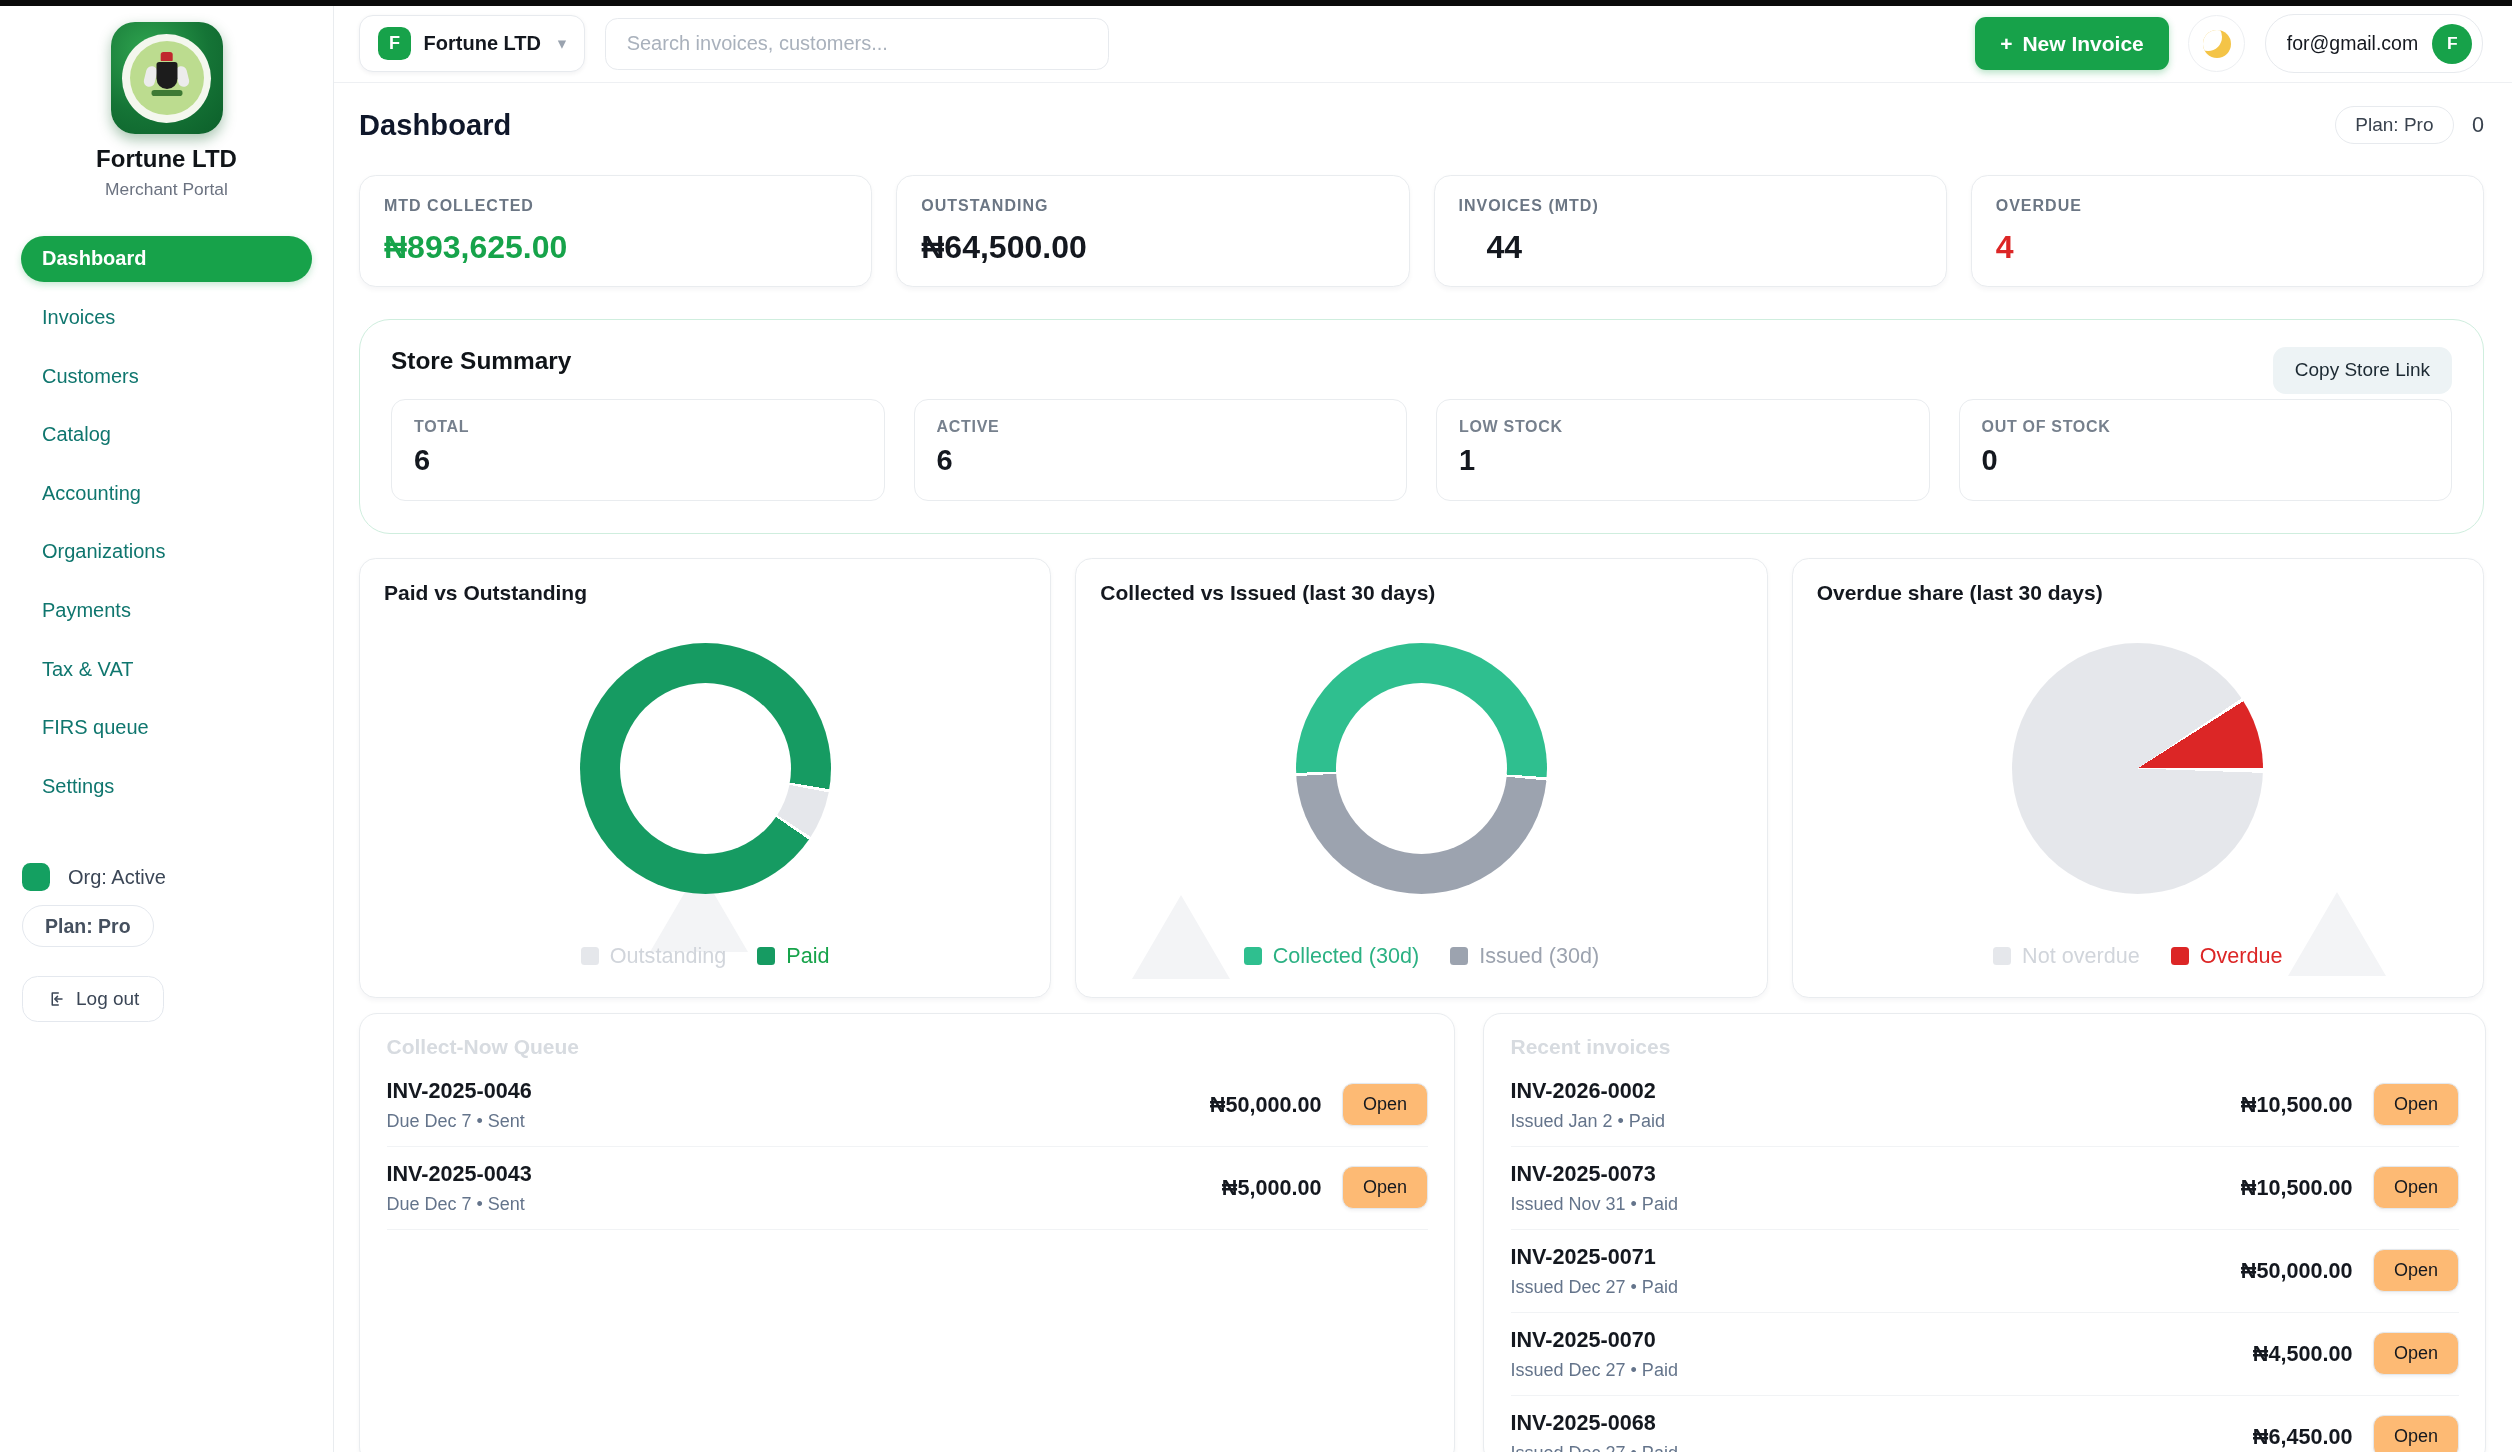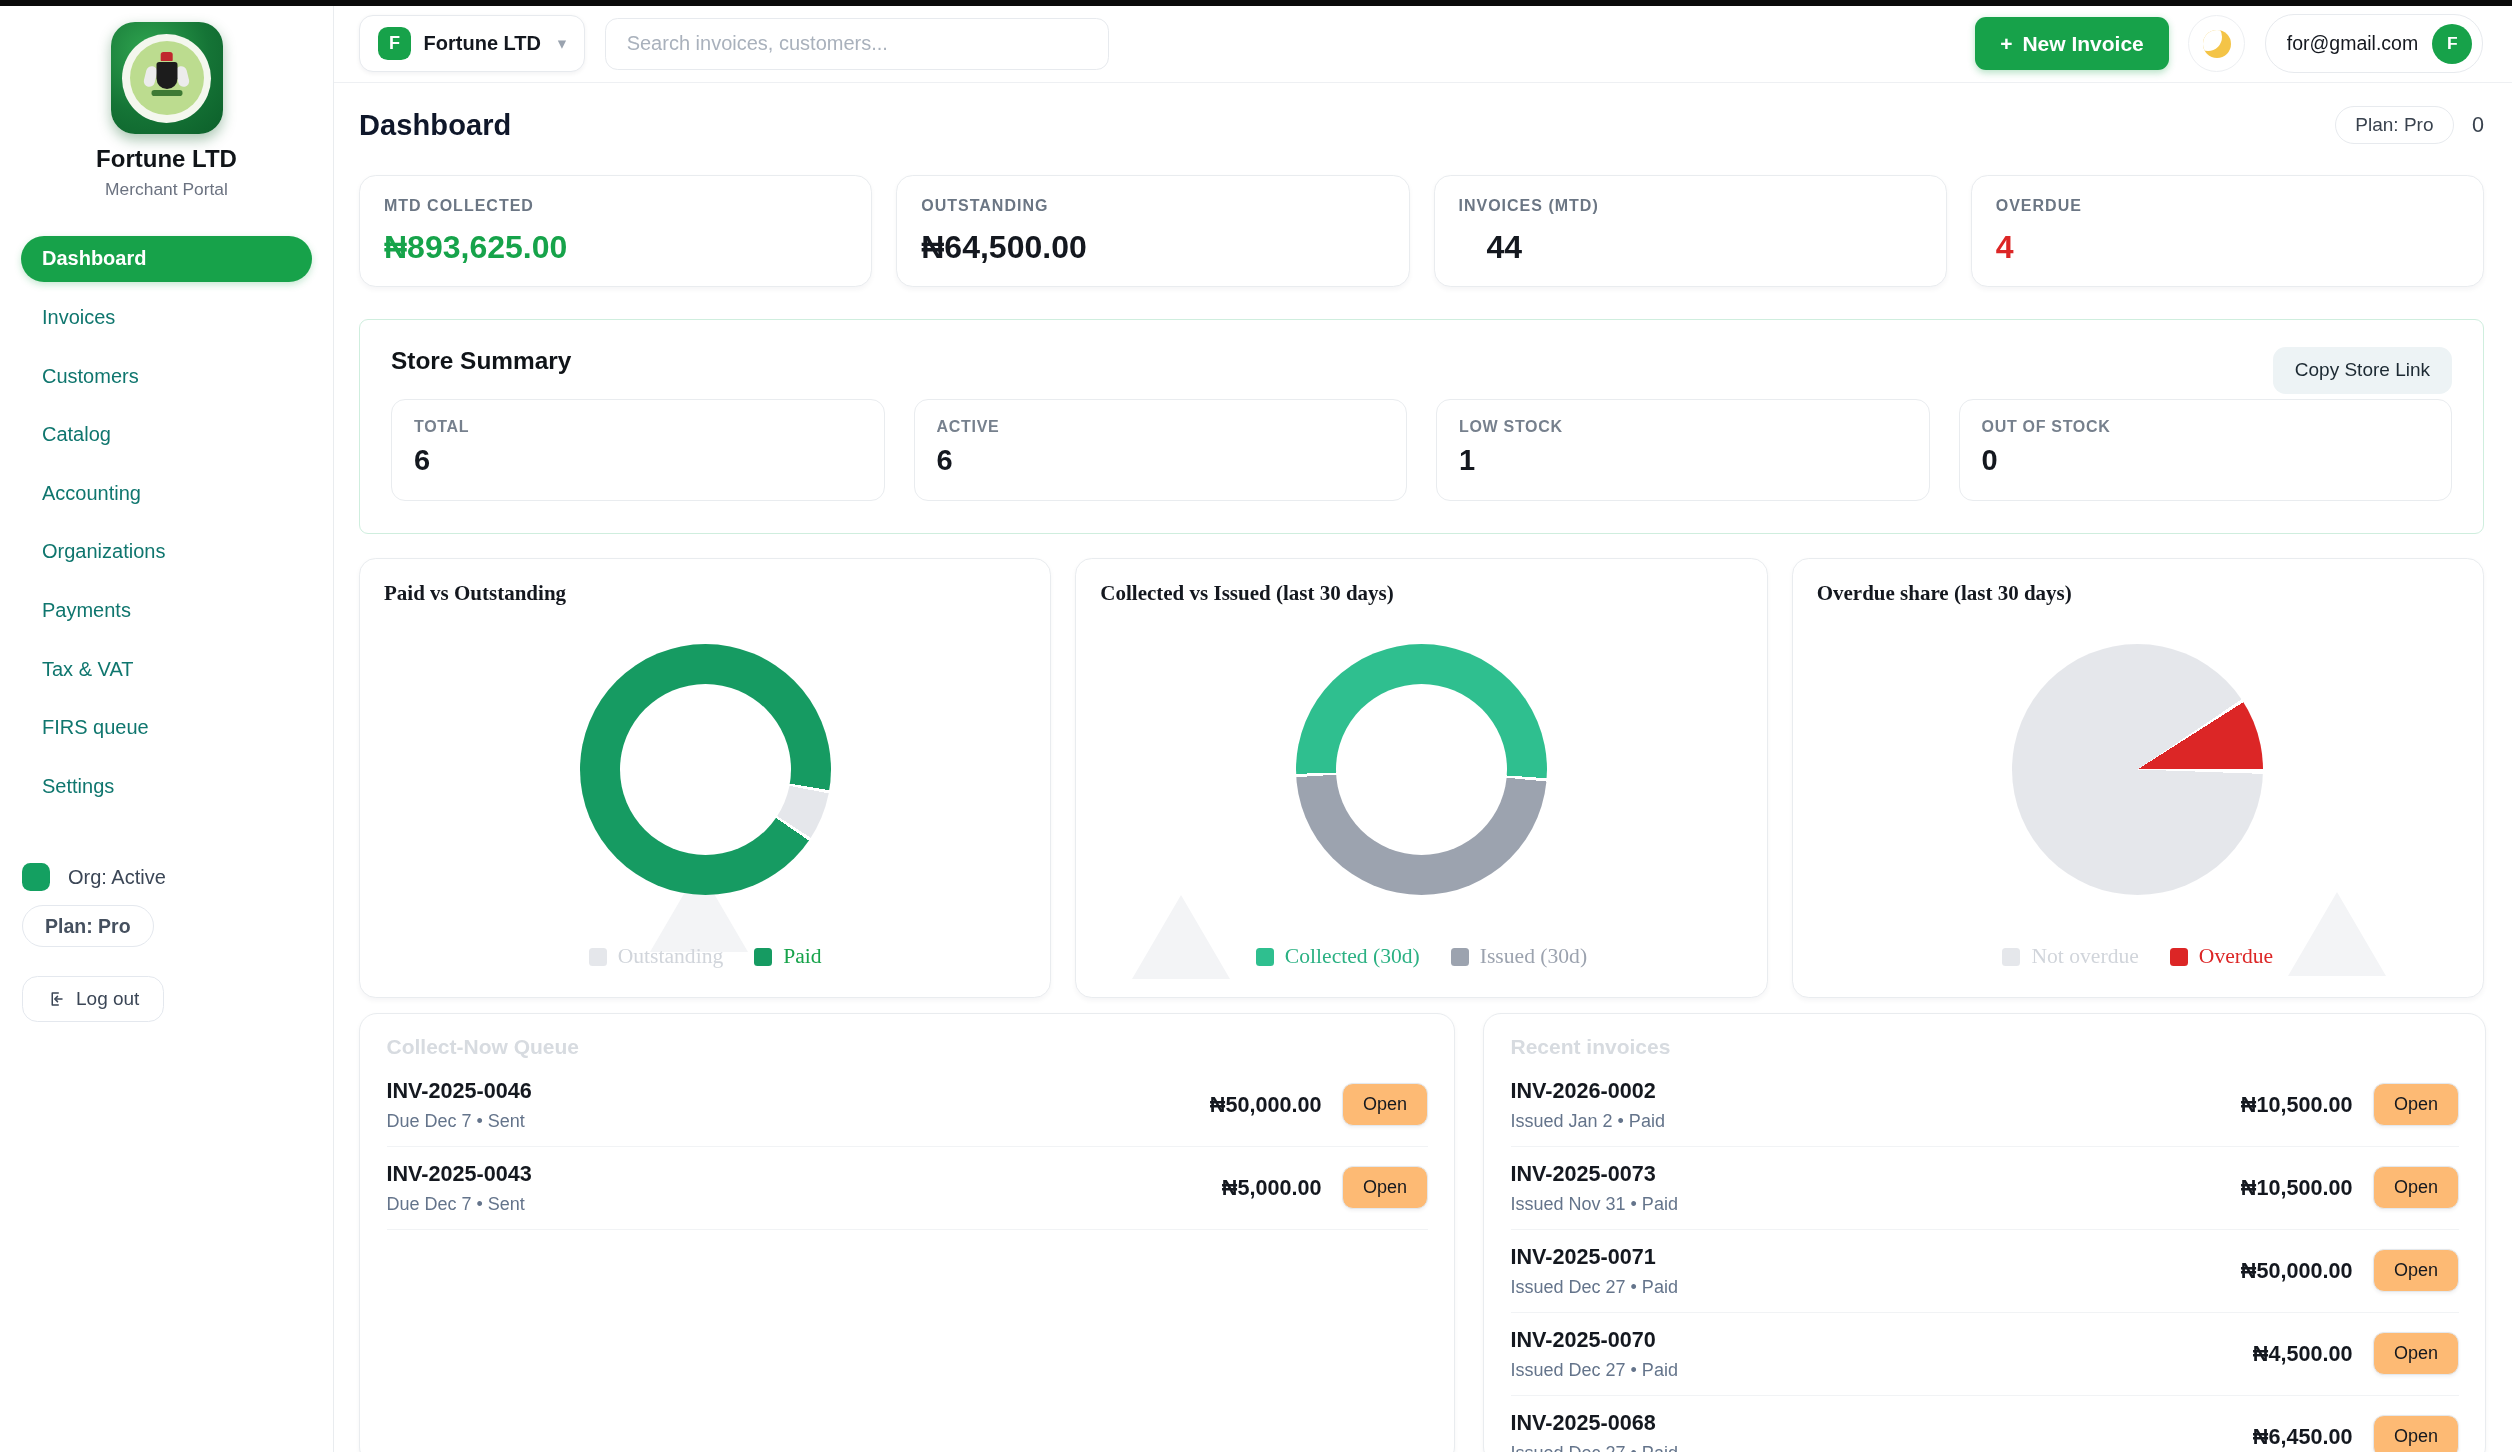--- a/index.html
+++ b/index.html
@@ -91,32 +91,32 @@
   .page-head-right { margin-left:auto; display:flex; align-items:center; gap:18px; }
   .plan-badge { padding:7px 19.5px; border:1.4px solid #e7eaee; border-radius:697px; font-size:19px; color:#39424e; }
   .head-counter { font-size:21.6px; color:#39424e; }
 
   .kpi-grid { display:grid; grid-template-columns:repeat(4,1fr); gap:24px; margin-top:31px; }
   .kpi-card { height:112px; background:#fff; border:1.4px solid #e9ecef; border-radius:16.7px;
               padding:21px 24px; box-shadow:0 2.1px 5.6px rgba(15,23,42,.04); }
   .kpi-label { font-size:16px; font-weight:700; letter-spacing:1px; color:#6b7684; }
   .kpi-value { margin-top:14px; font-size:32px; font-weight:800; }
 
-  .store-summary { margin-top:32px; border:1.4px solid #cfeede; border-radius:9px;
+  .store-summary { margin-top:32px; border:1.4px solid #cfeede; border-radius:31px;
                    padding:26.5px 31px 28px 31px; position:relative; background:#fff; min-height:215px; }
   .store-title { font-size:24.4px; font-weight:700; color:#101418; }
   .copy-link-btn { position:absolute; top:26.5px; right:31px; background:#edf3f5; border:none;
                    border-radius:12.6px; padding:12.6px 22px; font-size:19px; font-weight:500;
                    color:#1d2a33; cursor:pointer; font-family:inherit; }
   .store-grid { display:grid; grid-template-columns:repeat(4,1fr); gap:29px; margin-top:24px; }
   .store-card { height:102px; border:1.4px solid #e9ecef; border-radius:14px; padding:18px 22px; background:#fff; }
   .store-label { font-size:16px; font-weight:600; letter-spacing:0.7px; color:#76808d; }
   .store-value { margin-top:8.4px; font-size:29px; font-weight:700; color:#14181f; }
 
-  .charts-grid { display:grid; grid-template-columns:repeat(3,1fr); gap:24px; margin-top:24px;font-family:Liberation Serif, serif; }
+  .charts-grid { display:grid; grid-template-columns:repeat(3,1fr); gap:24px; margin-top:24px; }
   .chart-card { height:440px; background:#fff; border:1.4px solid #e9ecef; border-radius:16.7px;
                 padding:22px 24px 18px 24px; box-shadow:0 2.1px 5.6px rgba(15,23,42,.04);
                 display:flex; flex-direction:column; position:relative; overflow:hidden; }
   .chart-title { font-size:21px; font-weight:700; color:#14181f; }
   .donut { width:251px; height:251px; border-radius:50%; margin:38px auto 0 auto; position:relative; z-index:1; }
   .donut .hole { position:absolute; border-radius:50%; background:#ffffff; }
   .legend { margin-top:auto; margin-bottom:9.8px; display:flex; justify-content:center; gap:31px; z-index:1; }
   .legend-item { display:flex; align-items:center; gap:11px; cursor:pointer; }
   .legend-swatch { width:18px; height:18px; border-radius:3.5px; }
   .legend-label { font-size:21.6px; }

